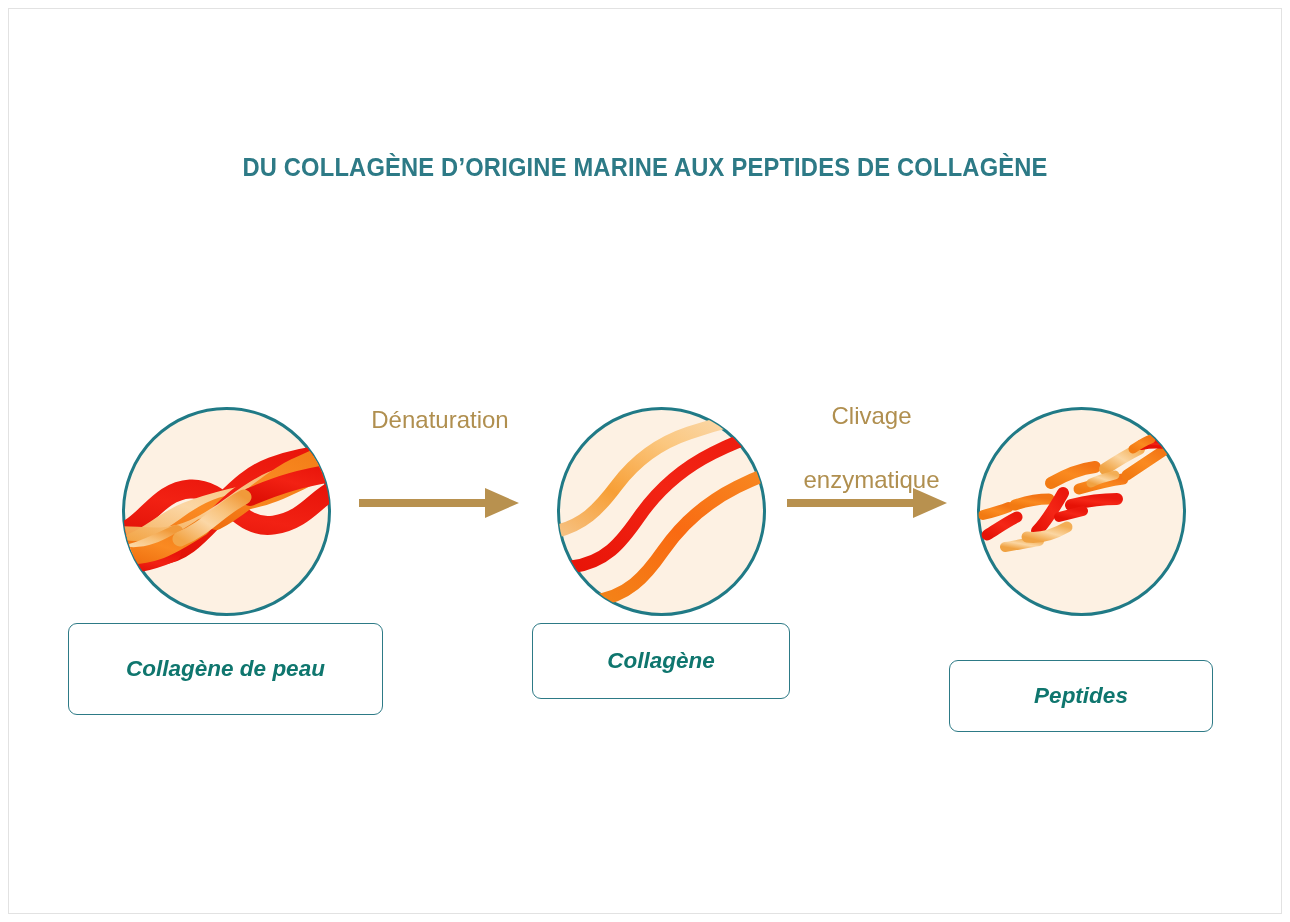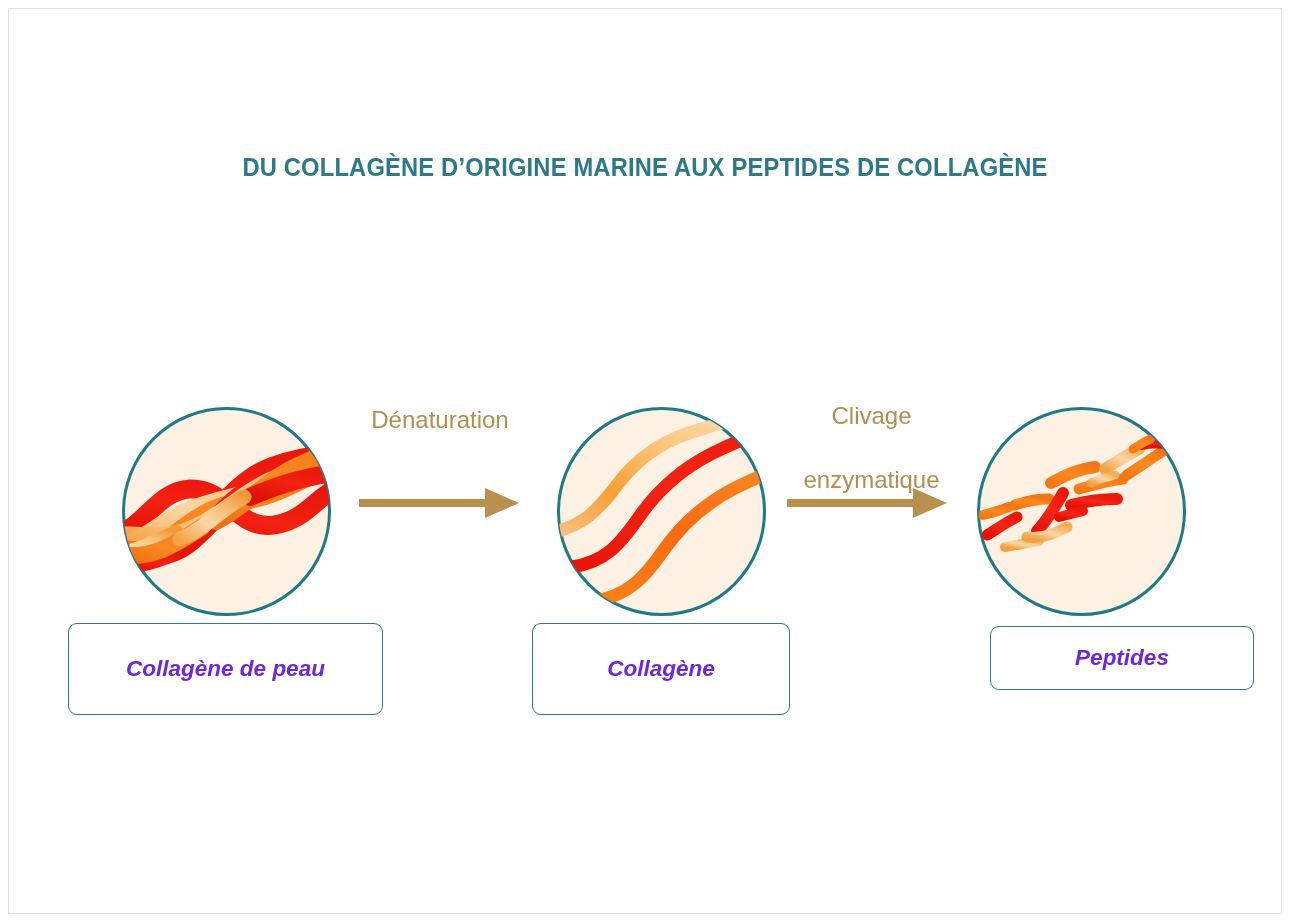--- a/index.html
+++ b/index.html
@@ -76,41 +76,41 @@
   }
   .circle-wrap svg { display: block; }
 
   
   .caption-box {
     position: absolute;
     box-sizing: border-box;
     border: 1.6px solid #2d7a86;
     border-radius: 9px;
     background: #ffffff;
-    color: #6d28d9;
+    color: #0f766e;
     font-family: "Liberation Sans", sans-serif;
     font-style: italic;
     font-weight: bold;
     font-size: 22.5px;
     line-height: 1.32;
     text-align: center;
     display: flex;
     align-items: center;
     justify-content: center;
     padding: 4px 10px;
   }
   .caption-box .cap-inner {
     display: block;
     width: 100%;
   }
   .caption-box .l2 { display: block; }
 
   #cap0 { left: 68px;  top: 623px; width: 315px; height: 92px; }
-  #cap1 { left: 532px; top: 623px; width: 258px; height: 92px; }
-  #cap2 { left: 949px; top: 626px; width: 264px; height: 64px; margin-left: 41px; }
+  #cap1 { left: 532px; top: 623px; width: 258px; height: 76px; }
+  #cap2 { left: 949px; top: 660px; width: 264px; height: 72px; }
 
   
   .arrow {
     position: absolute;
   }
   #arrow0 { left: 355px; top: 482px; }
   #arrow1 { left: 783px; top: 482px; }
 
   
   .arrow-label {

